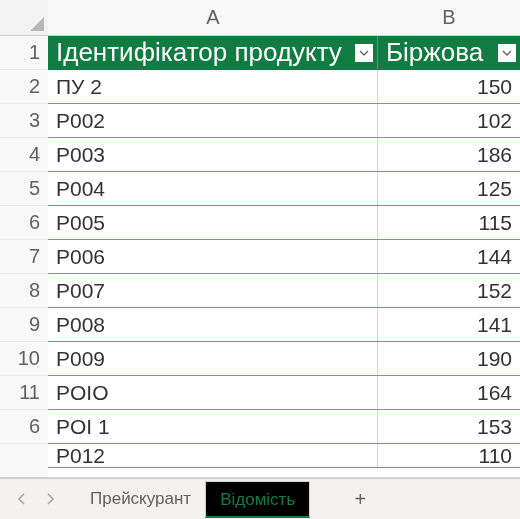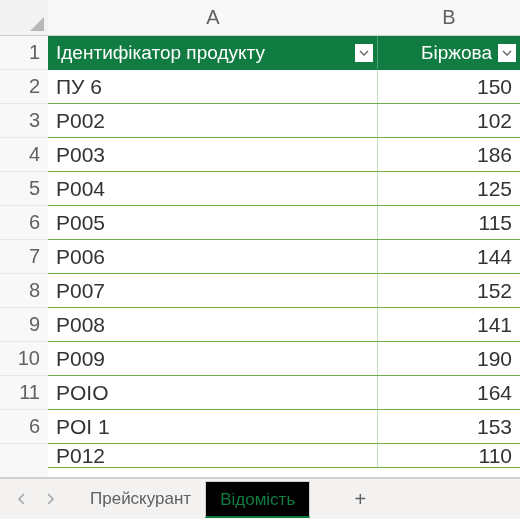--- a/index.html
+++ b/index.html
@@ -86,33 +86,33 @@
     align-items: center;
     padding: 0 8px;
     font-size: 21px;
     position: relative;
     overflow: hidden;
     white-space: nowrap;
   }
   .cell.a { width: 330px; border-right: 1px solid rgba(112,173,71,0.4); }
   .row.header-row .cell.a { border-right: 1px solid rgba(255,255,255,0.25); }
   .cell.b { flex: 1; justify-content: flex-end; }
-  .row.header-row .cell { color:#fff; font-size: 19px; }
+  .row.header-row .cell { color:#fff; font-size: 26px; }
   .filter-btn {
     width: 18px; height: 18px;
     background: #fff;
     margin-left: 8px;
     display: inline-flex;
     align-items: center;
     justify-content: center;
     position: absolute;
     right: 4px; top: 50%; transform: translateY(-50%);
   }
   .row.header-row .cell.a { padding-right: 28px; }
-  .row.header-row .cell.b { padding-right: 28px; justify-content: flex-end; }
+  .row.header-row .cell.b { padding-right: 28px; justify-content: flex-start; }
   .partial-row { height: 24px; overflow:hidden; }
   .partial-row .cell { font-size:21px; }
 
   
   .tabbar {
     position: absolute;
     left:0; right:0; bottom:0; height:41px;
     background: #f3f2f1;
     display:flex;
     align-items:center;
@@ -188,21 +188,21 @@
         <span>Біржова</span>
         <span class="filter-btn">
           <svg width="10" height="10" viewBox="0 0 10 10">
               <path d="M1 3 L5 7 L9 3" fill="none" stroke="#666" stroke-width="1.4"></path>
             </svg>
         </span>
       </div>
     </div>
 
     <div class="row">
-      <div class="cell a">ПУ 6</div>
+      <div class="cell a">ПУ 2</div>
       <div class="cell b">150</div>
     </div>
     <div class="row">
       <div class="cell a">P002</div>
       <div class="cell b">102</div>
     </div>
     <div class="row">
       <div class="cell a">P003</div>
       <div class="cell b">186</div>
     </div>

